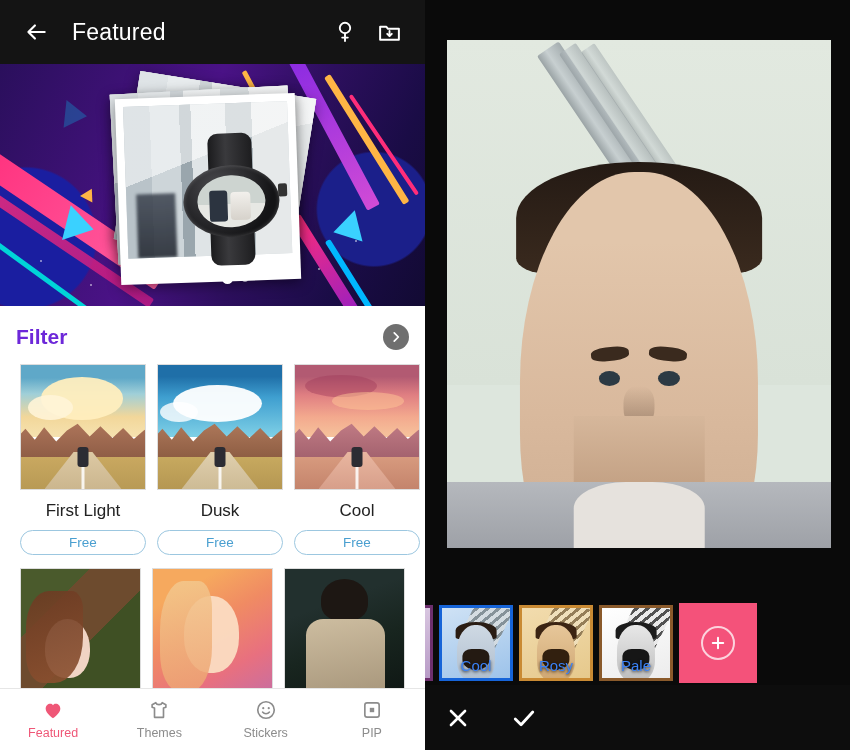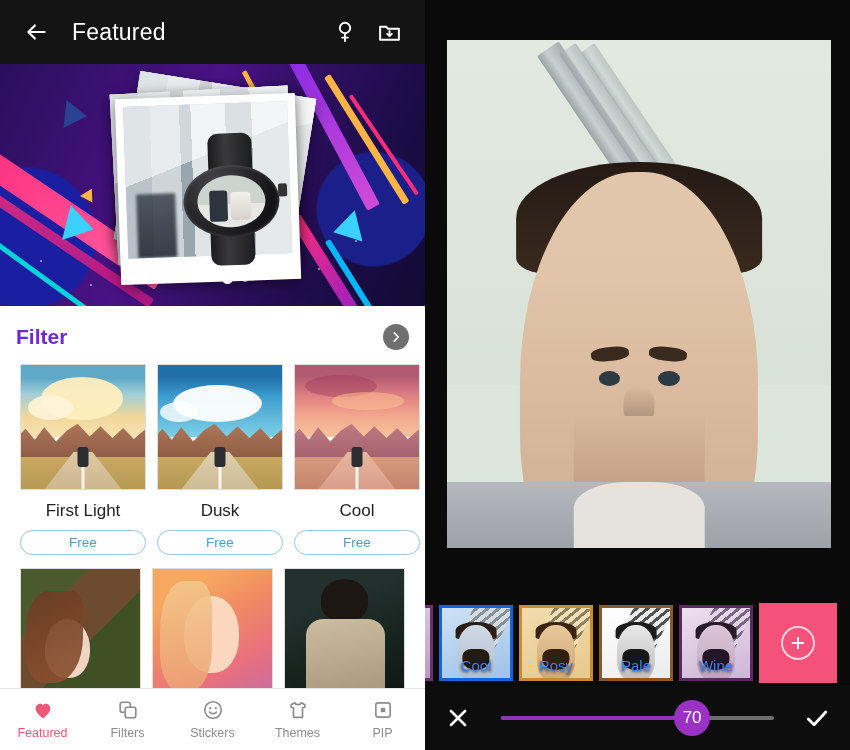--- a/index.html
+++ b/index.html
@@ -522,39 +522,32 @@
 
     <div class="tabbar">
       <div class="tab active">
         <svg width="24" height="22" viewBox="0 0 24 24">
           <path d="M12 21s-8-5.1-8-10.3C4 7.4 6.3 5.2 9 5.2c1.7 0 2.6.8 3 1.5.4-.7 1.3-1.5 3-1.5 2.7 0 5 2.2 5 5.5C20 15.9 12 21 12 21z" fill="#ef5777"></path>
         </svg>
         <span class="tab-label">Featured</span>
       </div>
       <div class="tab">
         <svg width="24" height="22" viewBox="0 0 24 24">
-          <rect x="3.5" y="3.5" width="11" height="11" rx="2.2" fill="none" stroke="#8c8c8c" stroke-width="1.8"></rect>
-          <rect x="9" y="9" width="11.5" height="11.5" rx="2.2" fill="#fff" stroke="#8c8c8c" stroke-width="1.8"></rect>
-        </svg>
-        <span class="tab-label">Filters</span>
+          <path d="M8.5 4 4.5 6.2V9l2.6.9V20h9.8V9.9l2.6-.9V6.2L15.5 4c-.5 1.4-1.8 2.2-3.5 2.2S9 5.4 8.5 4z" fill="none" stroke="#8c8c8c" stroke-width="1.8" stroke-linejoin="round"></path>
+        </svg>
+        <span class="tab-label">Themes</span>
       </div>
       <div class="tab">
         <svg width="24" height="22" viewBox="0 0 24 24">
           <circle cx="12" cy="12" r="9" fill="none" stroke="#8c8c8c" stroke-width="1.8"></circle>
           <circle cx="9" cy="10" r="1.2" fill="#8c8c8c"></circle>
           <circle cx="15" cy="10" r="1.2" fill="#8c8c8c"></circle>
           <path d="M8.2 14.2c1 1.3 2.3 1.9 3.8 1.9s2.8-.6 3.8-1.9" fill="none" stroke="#8c8c8c" stroke-width="1.6" stroke-linecap="round"></path>
         </svg>
         <span class="tab-label">Stickers</span>
-      </div>
-      <div class="tab">
-        <svg width="24" height="22" viewBox="0 0 24 24">
-          <path d="M8.5 4 4.5 6.2V9l2.6.9V20h9.8V9.9l2.6-.9V6.2L15.5 4c-.5 1.4-1.8 2.2-3.5 2.2S9 5.4 8.5 4z" fill="none" stroke="#8c8c8c" stroke-width="1.8" stroke-linejoin="round"></path>
-        </svg>
-        <span class="tab-label">Themes</span>
       </div>
       <div class="tab">
         <svg width="24" height="22" viewBox="0 0 24 24">
           <rect x="4.2" y="4.2" width="15.6" height="15.6" rx="2.4" fill="none" stroke="#8c8c8c" stroke-width="1.8"></rect>
           <rect x="9.6" y="9.6" width="4.8" height="4.8" fill="#8c8c8c"></rect>
         </svg>
         <span class="tab-label">PIP</span>
       </div>
     </div>
   </div>
@@ -617,52 +610,36 @@
         <div class="fimg mini">
           <div class="mini-bg" style="background:linear-gradient(160deg,#ffffff,#ececec);"></div>
           <div class="mini-strip" style="background:repeating-linear-gradient(115deg,#3f3f3f 0 3px,#e8e8e8 3px 7px);"></div>
           <div class="mini-hair" style="background:#1c1c1c;"></div>
           <div class="mini-head" style="background:linear-gradient(180deg,#e8e8e8,#bdbdbd);"></div>
           <div class="mini-beard" style="background:#161616;"></div>
         </div>
         <div class="flabel">Pale</div>
       </div>
 
-      <div class="fthumb" style="border-color:#5c2a63">
-        <div class="fimg mini">
-          <div class="mini-bg" style="background:linear-gradient(160deg,#ece0ee,#cdb6d6);"></div>
-          <div class="mini-strip" style="background:repeating-linear-gradient(115deg,#6e5a76 0 3px,#e3d6e8 3px 7px);"></div>
-          <div class="mini-hair" style="background:#2a1a2c;"></div>
-          <div class="mini-head" style="background:linear-gradient(180deg,#ddc6d8,#bda3bc);"></div>
-          <div class="mini-beard" style="background:#231527;"></div>
-        </div>
-        <div class="flabel">Wine</div>
-      </div>
 
       <div class="add-btn">
         <div class="add-circle">
           <svg width="18" height="18" viewBox="0 0 24 24">
             <path d="M12 5v14M5 12h14" fill="none" stroke="#fff" stroke-width="2.6" stroke-linecap="round"></path>
           </svg>
         </div>
       </div>
     </div>
 
     <div class="action-bar">
       <div class="act-icon">
         <svg width="26" height="26" viewBox="0 0 24 24">
           <path d="M5.5 5.5l13 13M18.5 5.5l-13 13" fill="none" stroke="#fff" stroke-width="2.4" stroke-linecap="round"></path>
         </svg>
       </div>
-      <div class="slider-wrap">
-        <div class="track">
-          <div class="track-fill" id="fill" style="width: 70%;"></div>
-          <div class="knob" id="knob" style="left: 70%;">70</div>
-        </div>
-      </div>
       <div class="act-icon">
         <svg width="28" height="28" viewBox="0 0 24 24">
           <path d="M4.5 12.8l5 5 10-11" fill="none" stroke="#fff" stroke-width="2.4" stroke-linecap="round" stroke-linejoin="round"></path>
         </svg>
       </div>
     </div>
   </div>
 </div>
 
 </body></html>

